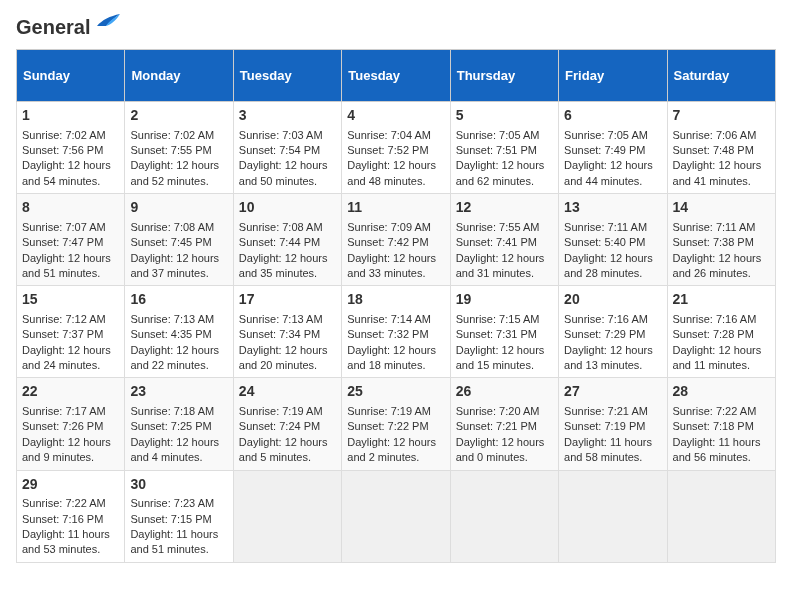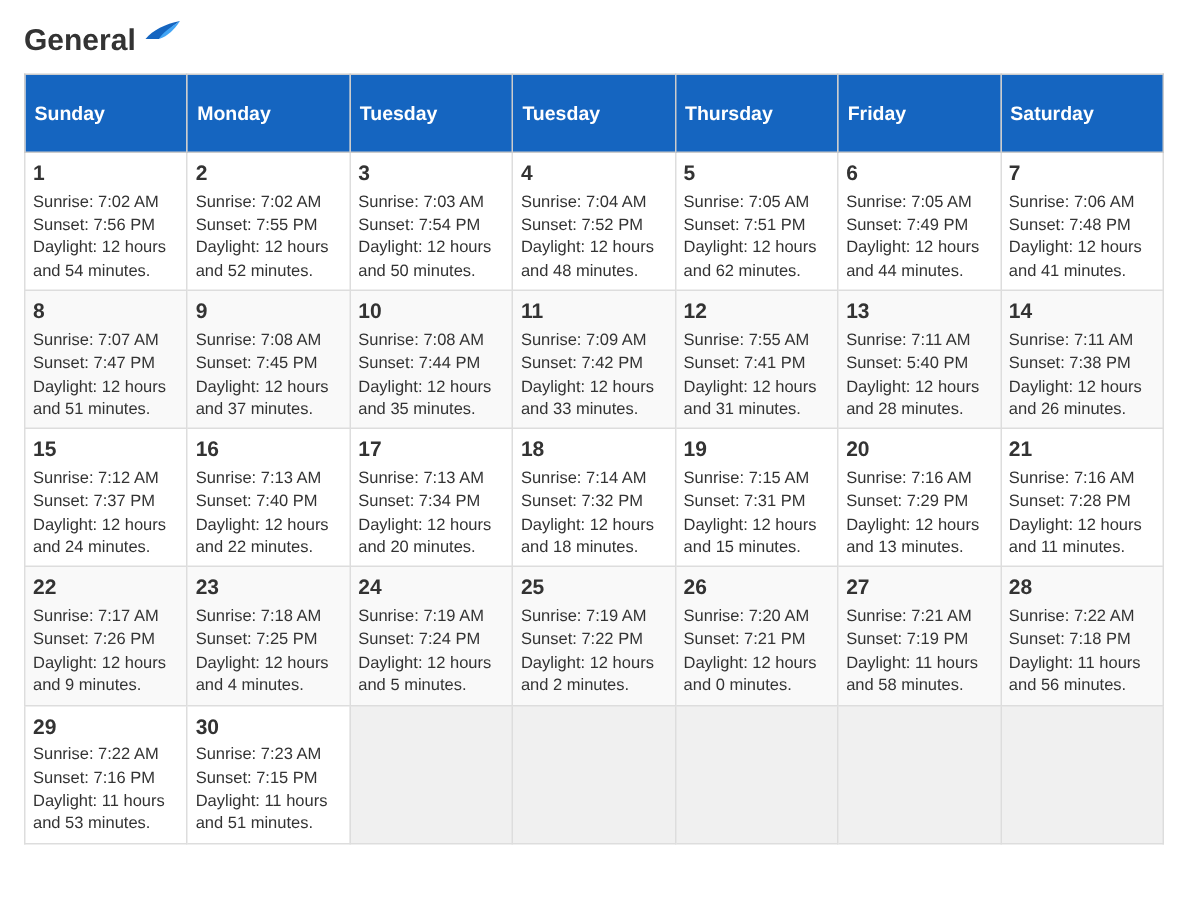--- a/index.html
+++ b/index.html
@@ -214,21 +214,21 @@
         <td>
           <span class="day-num">15</span>
           <div>Sunrise: 7:12 AM</div>
           <div>Sunset: 7:37 PM</div>
           <div>Daylight: 12 hours</div>
           <div>and 24 minutes.</div>
         </td>
         <td>
           <span class="day-num">16</span>
           <div>Sunrise: 7:13 AM</div>
-          <div>Sunset: 7:40 PM</div>
+          <div>Sunset: 4:35 PM</div>
           <div>Daylight: 12 hours</div>
           <div>and 22 minutes.</div>
         </td>
         <td>
           <span class="day-num">17</span>
           <div>Sunrise: 7:13 AM</div>
           <div>Sunset: 7:34 PM</div>
           <div>Daylight: 12 hours</div>
           <div>and 20 minutes.</div>
         </td>

